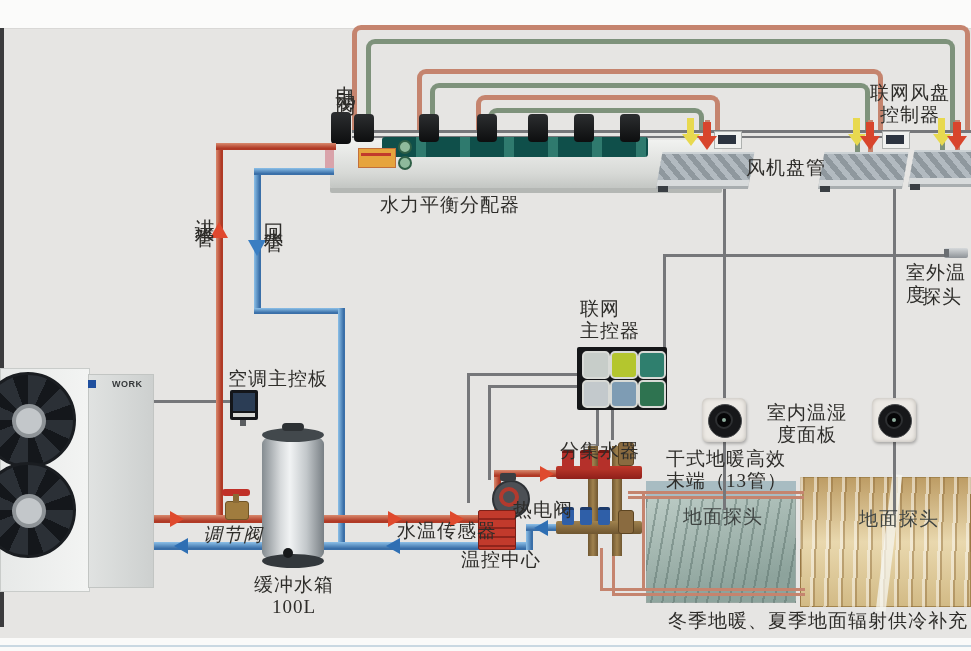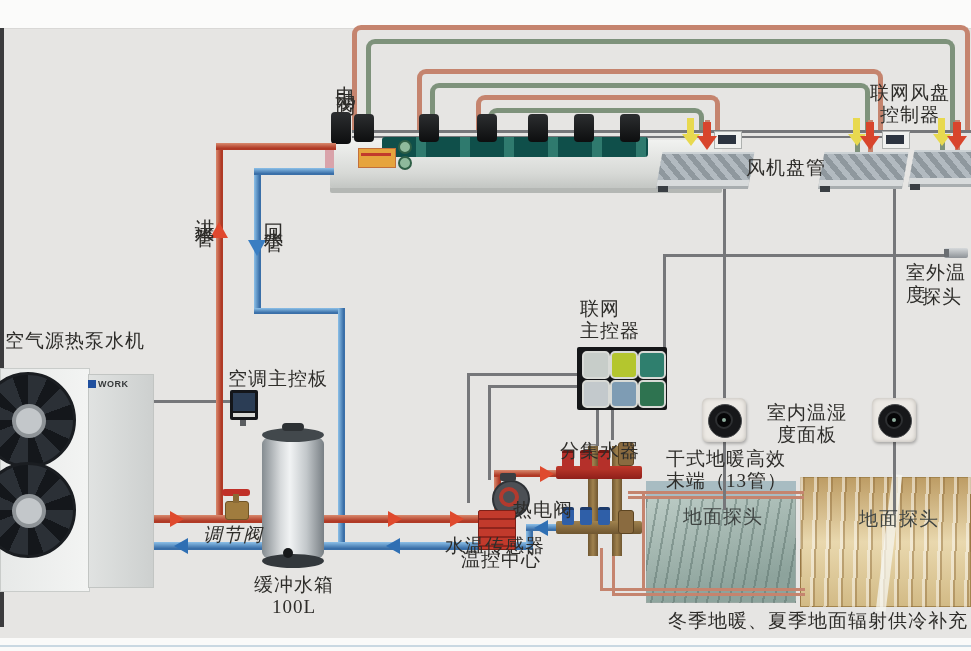--- a/index.html
+++ b/index.html
@@ -151,21 +151,21 @@
   <div class="abs" style="left:0;top:368px;width:88px;height:222px;z-index:9;
               background:linear-gradient(90deg,#e7e9e8,#f3f4f3);border:1px solid #c9ccca;"></div>
   <div class="abs" style="left:88px;top:374px;width:64px;height:212px;z-index:9;
               background:linear-gradient(90deg,#e0e2e1,#cdd0cf);border:1px solid #c2c5c3;"></div>
   <div class="abs" style="left:-20px;top:372px;width:90px;height:90px;border-radius:50%;z-index:10;
               background:repeating-conic-gradient(#2b3036 0 25deg,#14171b 25deg 45deg);border:3px solid #1a1d21;"></div>
   <div class="abs" style="left:12px;top:404px;width:26px;height:26px;border-radius:50%;background:#c3c7ca;border:4px solid #8e9397;z-index:11;"></div>
   <div class="abs" style="left:-20px;top:462px;width:90px;height:90px;border-radius:50%;z-index:10;
               background:repeating-conic-gradient(#2b3036 0 25deg,#14171b 25deg 45deg);border:3px solid #1a1d21;"></div>
   <div class="abs" style="left:12px;top:494px;width:26px;height:26px;border-radius:50%;background:#c3c7ca;border:4px solid #8e9397;z-index:11;"></div>
-  <div class="abs" style="left:88px;top:379px;z-index:12;display:flex;align-items:center;gap:2px;">
+  <div class="abs" style="left:88px;top:379px;z-index:12;display:flex;align-items:center;gap:16px;">
     <span style="display:inline-block;width:8px;height:8px;background:#1f4f9e;"></span>
     <span style="font-family:'Liberation Sans',sans-serif;font-size:9px;font-weight:bold;color:#35383a;letter-spacing:.5px;">WORK</span>
   </div>
 
   <div class="abs" style="left:230px;top:390px;width:28px;height:30px;background:#14161a;border-radius:2px;z-index:20;"></div>
   <div class="abs" style="left:233px;top:393px;width:22px;height:18px;background:#2b3d55;z-index:21;"></div>
   <div class="abs" style="left:233px;top:413px;width:22px;height:4px;background:#d8d9d6;z-index:21;"></div>
   <div class="abs" style="left:240px;top:420px;width:6px;height:6px;background:#5a5d60;z-index:20;"></div>
 
   <div class="abs" style="left:262px;top:432px;width:62px;height:132px;z-index:14;border-radius:30px/12px;
@@ -235,37 +235,37 @@
   <div class="sensor" style="left:872px;top:398px;">
     <div class="c1"></div>
     <div class="c2"></div>
     <div class="c3"></div>
   </div>
 
   <div class="abs" style="left:944px;top:248px;width:24px;height:10px;border-radius:2px;z-index:20;
               background:linear-gradient(180deg,#d6d9db,#8d9297);"></div>
   <div class="abs" style="left:944px;top:249px;width:5px;height:8px;background:#6a6e72;z-index:21;"></div>
 
-  <div class="lbl" style="left:5px;top:330px;">空气源热泵水机</div>
   <div class="lbl" style="left:228px;top:368px;">空调主控板</div>
   <div class="lbl vlbl" style="left:194px;top:203px;height:90px;">进水管</div>
   <div class="lbl vlbl" style="left:263px;top:208px;height:90px;">回水管</div>
   <div class="lbl vlbl" style="left:335px;top:70px;height:80px;">电动阀</div>
+  <div class="lbl" style="left:380px;top:194px;">水力平衡分配器</div>
   <div class="lbl" style="left:746px;top:157px;">风机盘管</div>
   <div class="lbl" style="left:906px;top:262px;">室外温度</div>
   <div class="lbl" style="left:862px;top:82px;width:96px;text-align:center;">联网风盘
 控制器</div>
   <div class="lbl" style="left:922px;top:286px;">探头</div>
   <div class="lbl" style="left:580px;top:298px;width:78px;text-align:left;">联网
 主控器</div>
   <div class="lbl" style="left:766px;top:402px;width:82px;text-align:center;">室内温湿
 度面板</div>
   <div class="lbl" style="left:560px;top:440px;">分集水器</div>
   <div class="lbl" style="left:513px;top:499px;text-align:center;">热电阀</div>
-  <div class="lbl" style="left:397px;top:535px;margin-left:48px;">水温传感器</div>
+  <div class="lbl" style="left:397px;top:520px;">水温传感器</div>
   <div class="lbl" style="left:461px;top:549px;">温控中心</div>
   <div class="lbl" style="left:203px;top:524px;font-style:italic;">调节阀</div>
   <div class="lbl" style="left:248px;top:574px;width:92px;text-align:center;">缓冲水箱
 100L</div>
   <div class="lbl" style="left:666px;top:448px;line-height:22px;">干式地暖高效
 末端（13管）</div>
   <div class="lbl" style="left:683px;top:506px;color:#3f4442;">地面探头</div>
   <div class="lbl" style="left:859px;top:508px;color:#3f4442;">地面探头</div>
   <div class="lbl" style="left:668px;top:610px;">冬季地暖、夏季地面辐射供冷补充</div>
 

